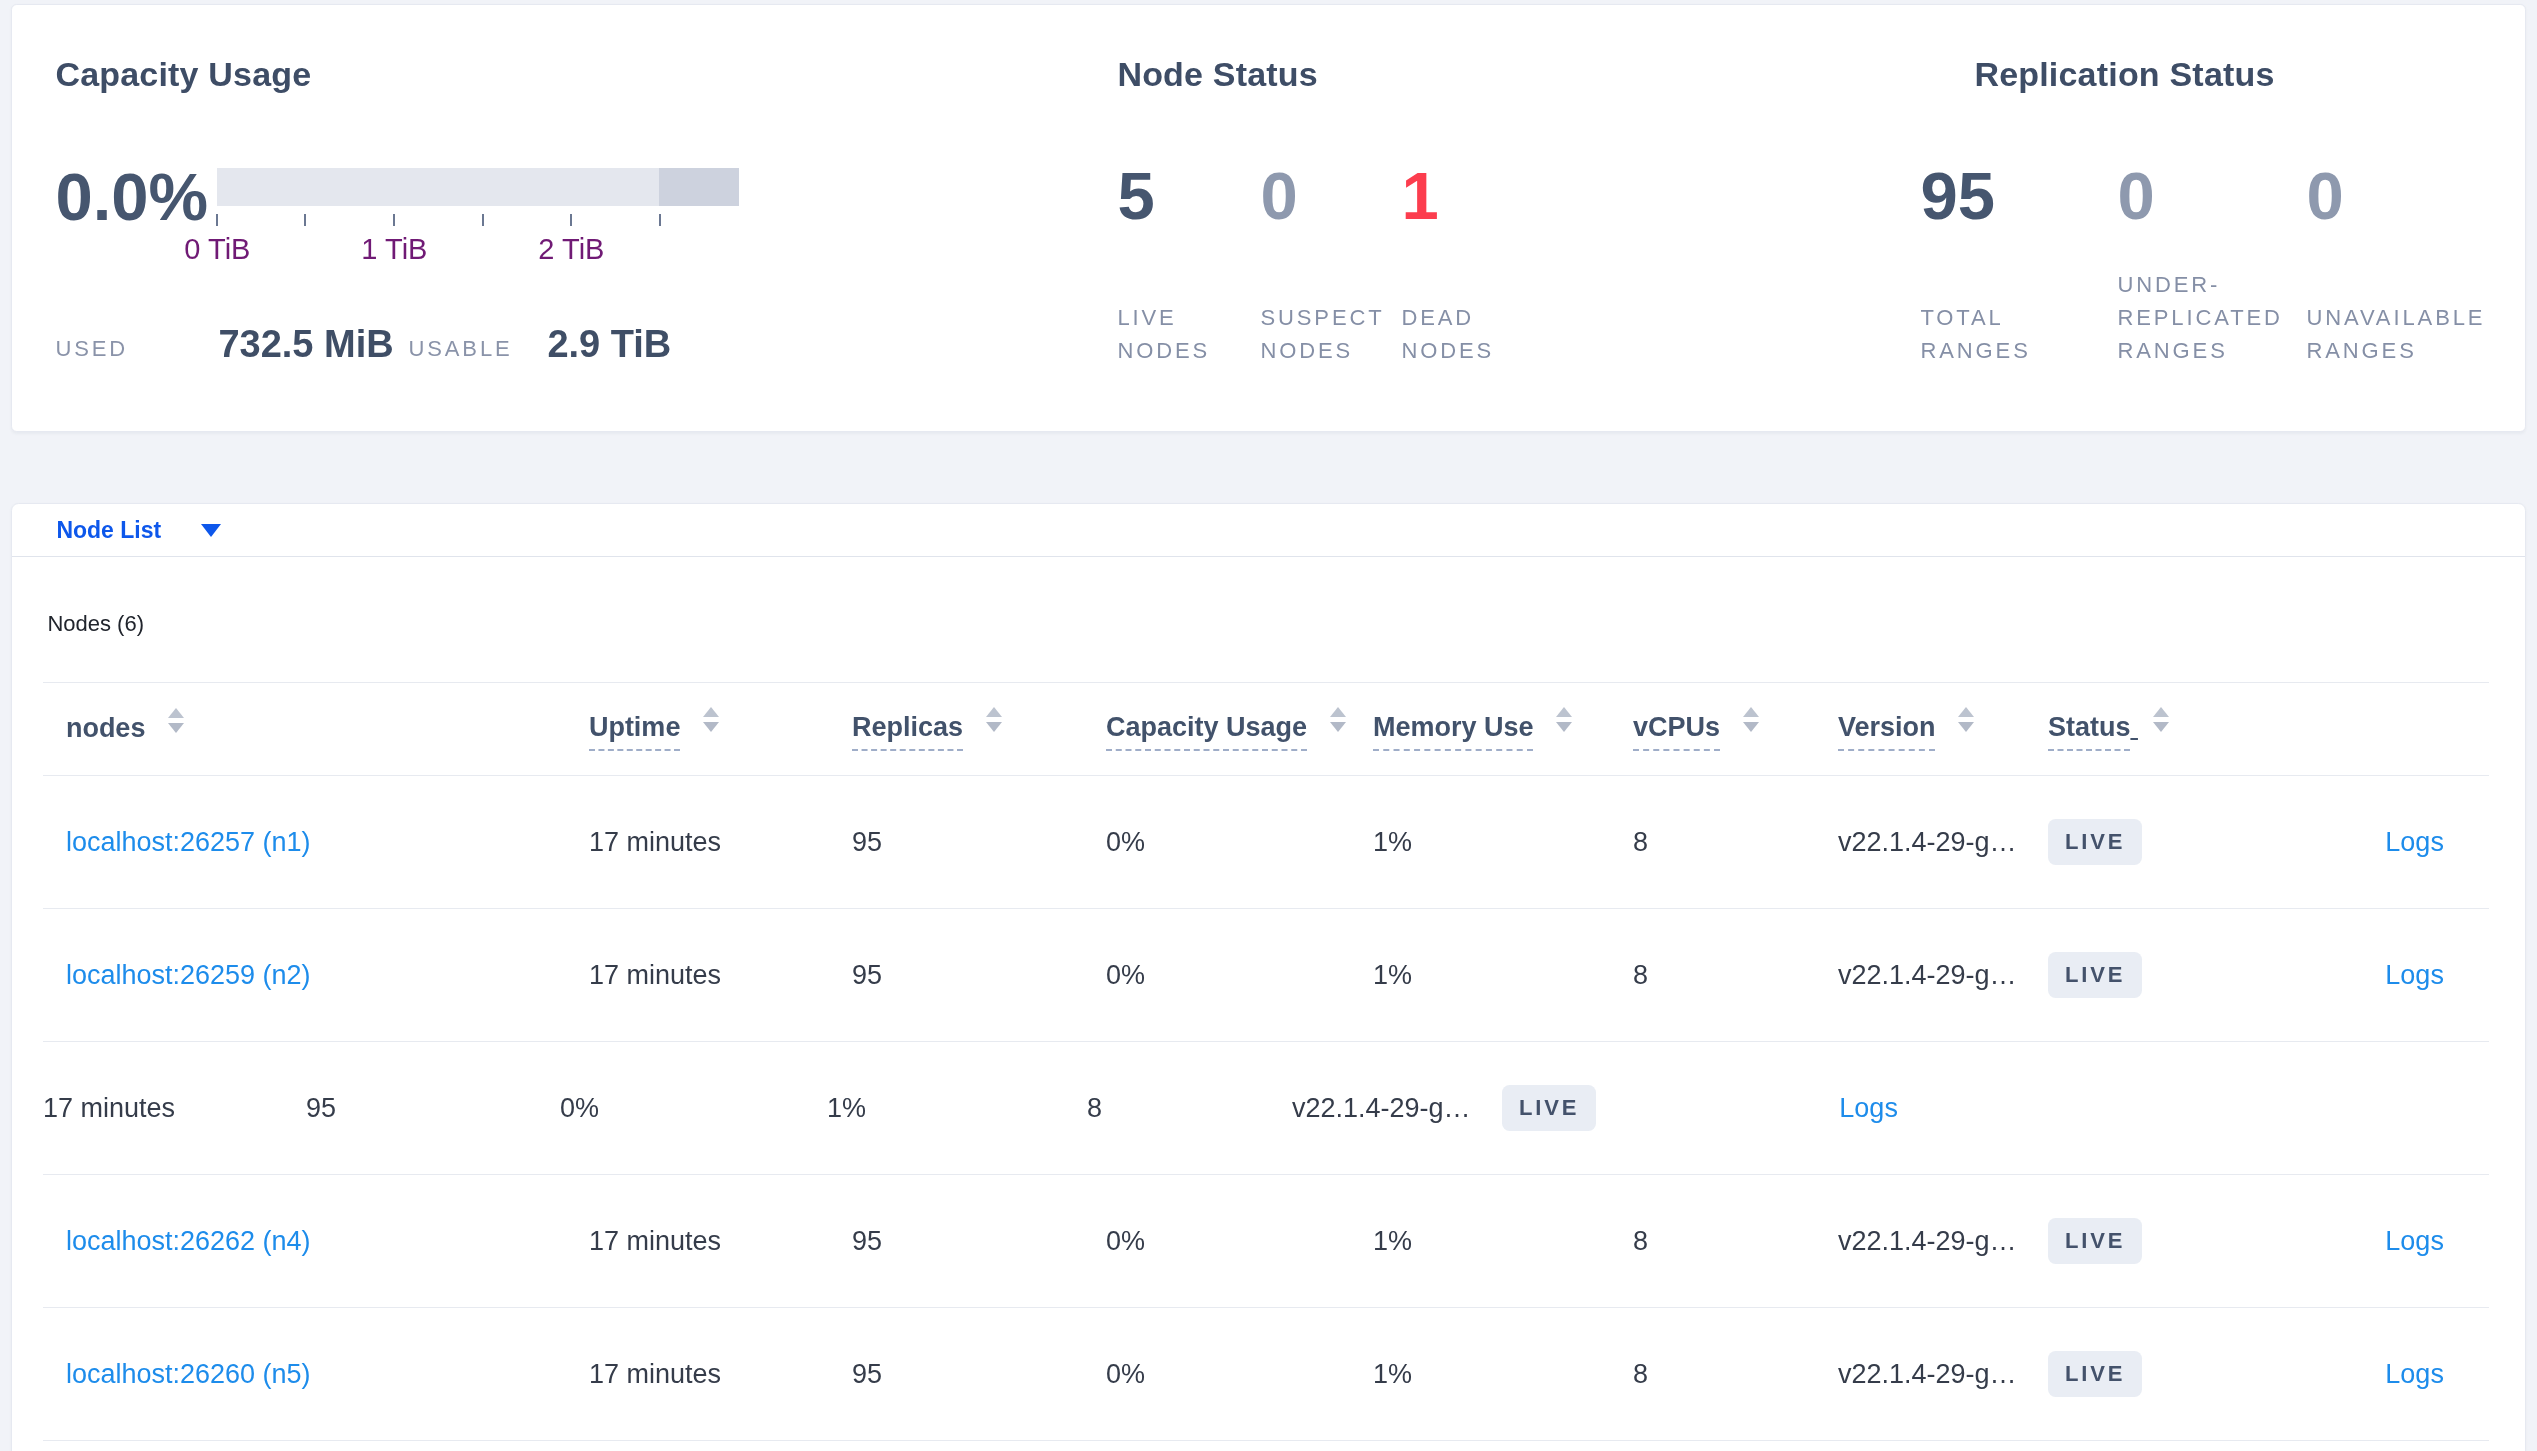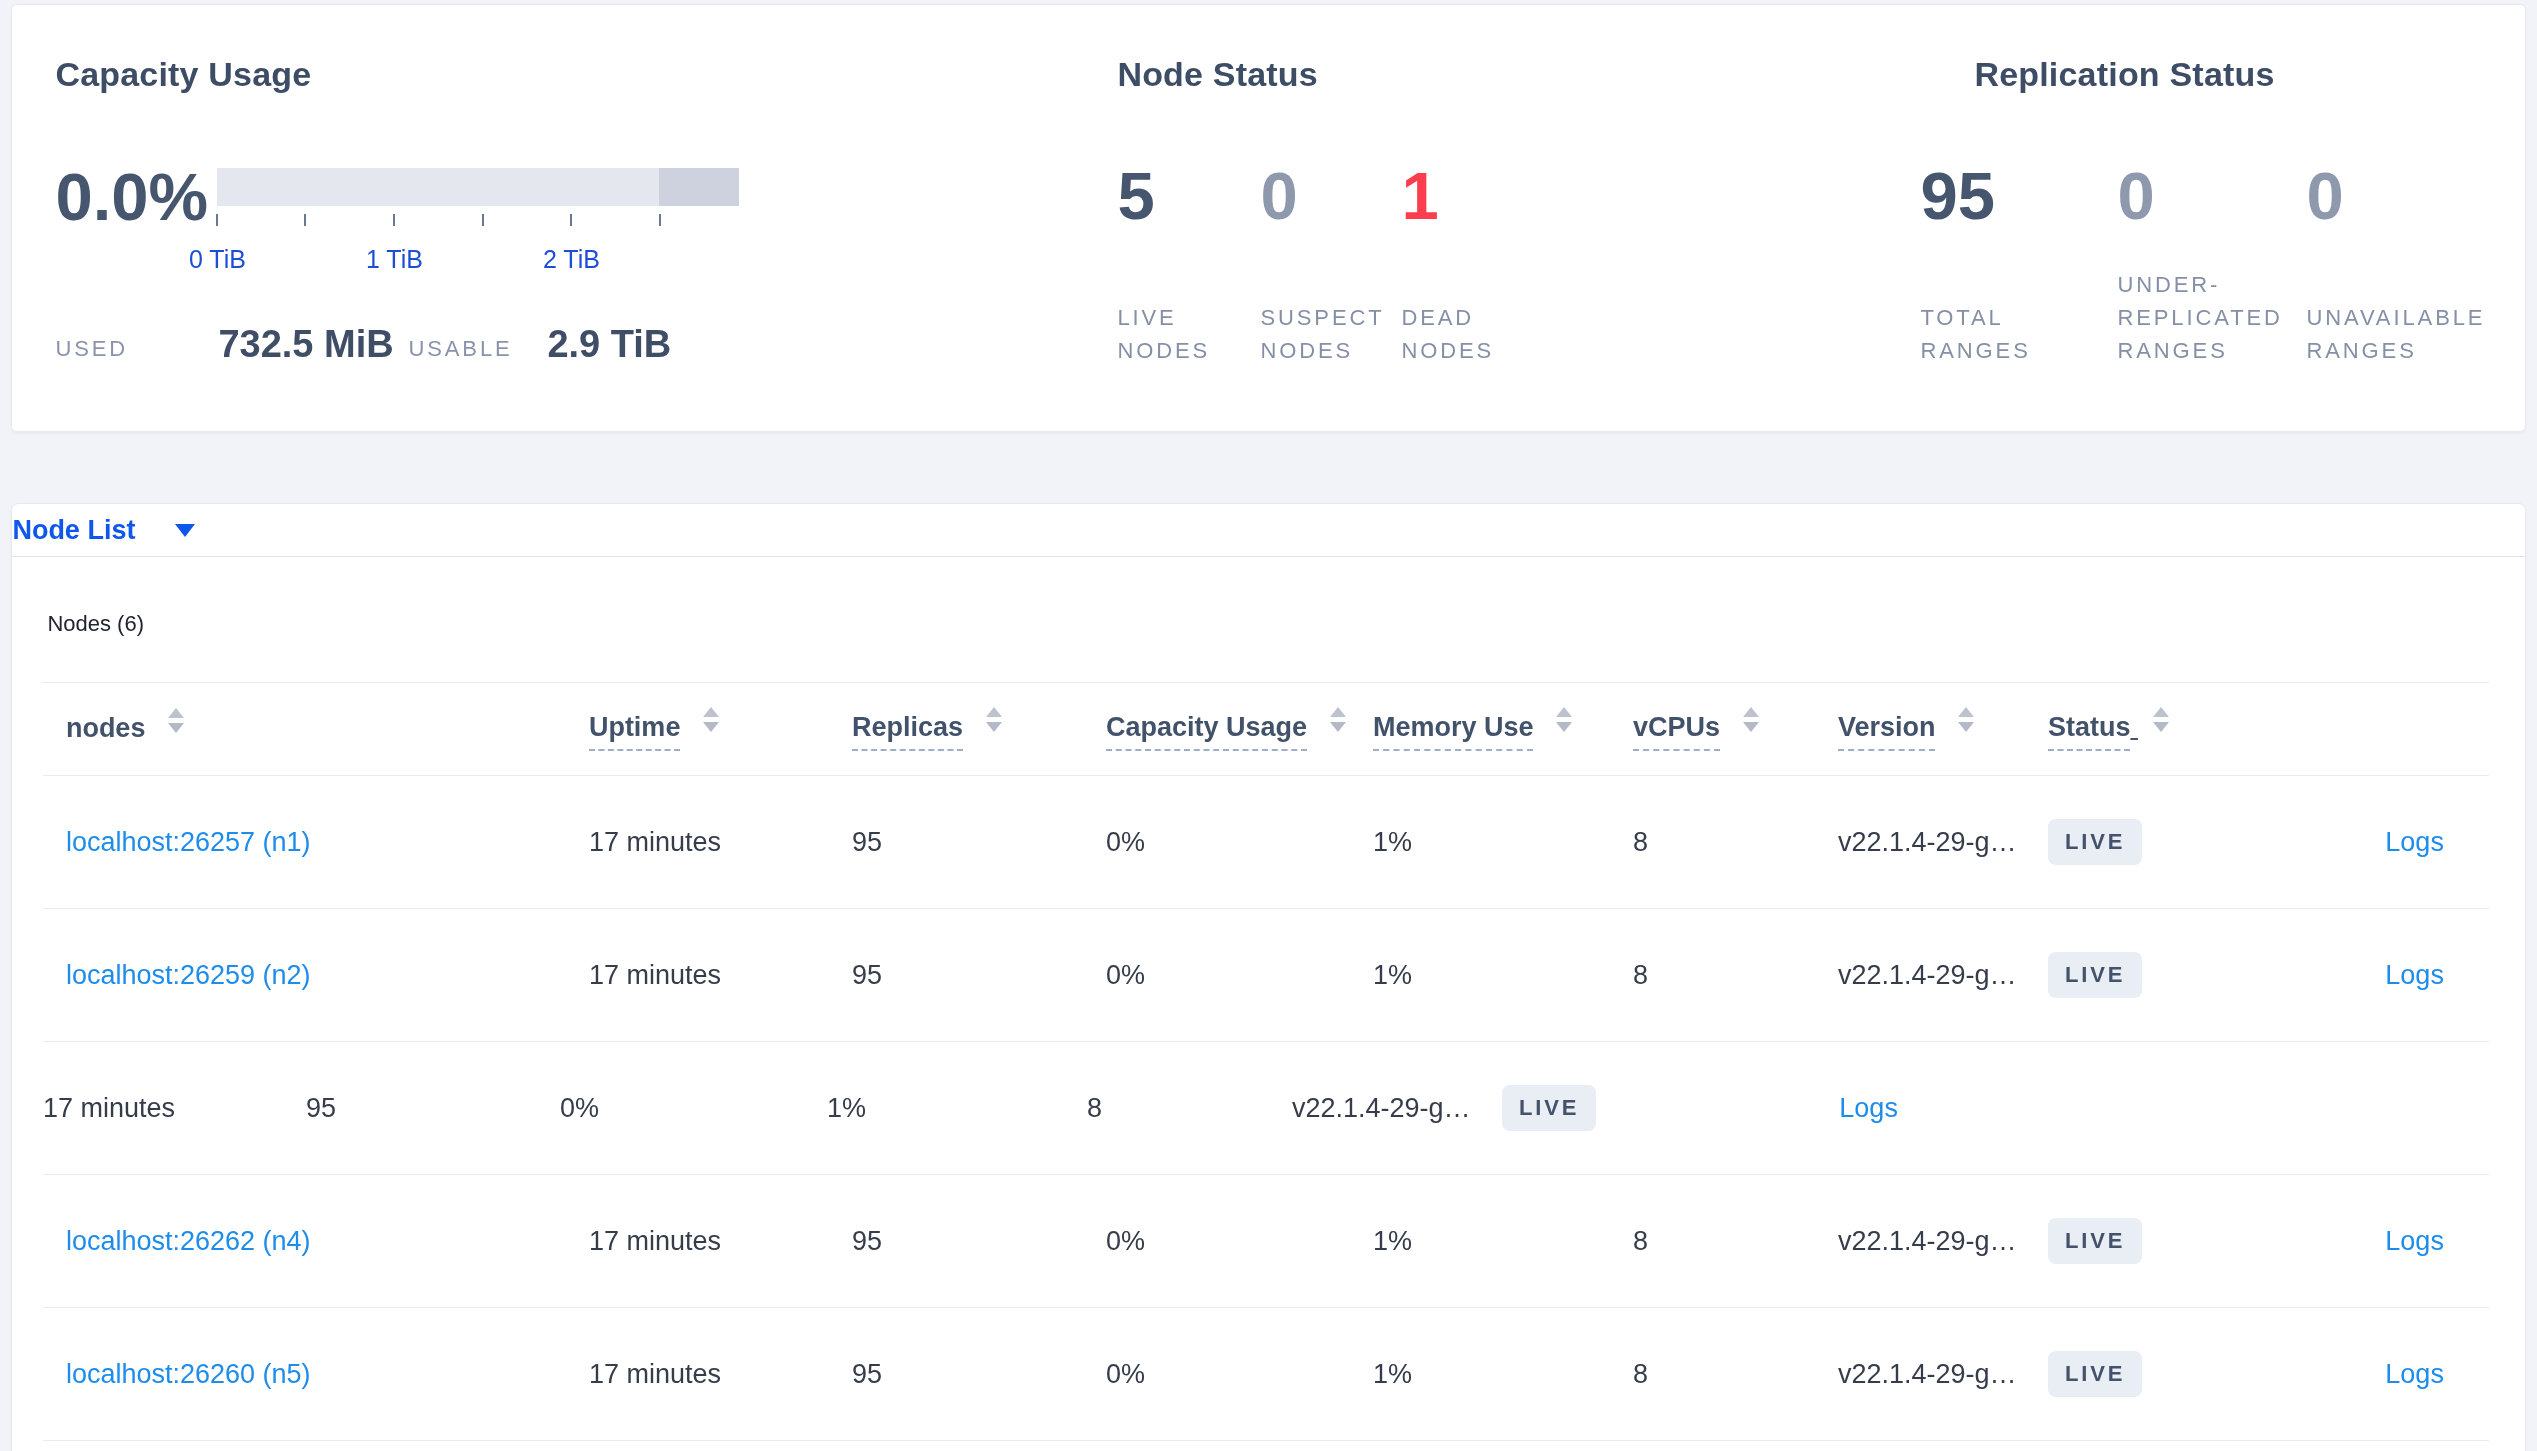--- a/index.html
+++ b/index.html
@@ -33,38 +33,38 @@
   .stat .stat-label{
     margin-top:auto;font-size:22px;line-height:33px;color:#858fa6;
     letter-spacing:2.9px;white-space:pre-line;font-weight:400;
   }
   
   #cap-percent{left:43px;top:164px;font-size:67px;line-height:55px;}
   #cap-bar{position:absolute;left:205px;top:163px;width:522px;height:38px;background:#e4e7ee;}
   #cap-bar .cap-end{position:absolute;right:0;top:0;width:80px;height:38px;background:#cdd2de;}
   .tickmark{position:absolute;top:209px;width:1.9px;height:12.4px;background:#6b7892;}
   .ticklabel{
-    position:absolute;top:240px;transform:translateX(-50%);
-    font-size:25px;color:#1d4ed8;white-space:nowrap;
+    position:absolute;top:228px;transform:translateX(-50%);
+    font-size:29px;color:#701a75;white-space:nowrap;
   }
   .kv-label{
     position:absolute;top:331px;font-size:22px;letter-spacing:2.9px;color:#8a93a9;
   }
   .kv-value{
     position:absolute;top:318px;font-size:38px;line-height:42px;font-weight:700;color:#3f4e66;
     white-space:nowrap;
   }
   
   #list-card{top:503px;height:949px;border-radius:7.6px 7.6px 0 0;}
   #tab-row{
     position:absolute;left:0;top:0;width:100%;height:53px;
     border-bottom:1.9px solid #e0e4ec;display:flex;align-items:center;
     box-sizing:border-box;
   }
-  #tab-label{font-size:27px;font-weight:700;color:#0d57eb;cursor:pointer;}
+  #tab-label{margin-left:44px;font-size:23px;font-weight:700;color:#0d57eb;cursor:pointer;}
   #tab-caret{
     display:inline-block;width:0;height:0;margin-left:40px;
     border-left:10.5px solid transparent;border-right:10.5px solid transparent;
     border-top:13.3px solid #0d57eb;cursor:pointer;
   }
   #nodes-heading{
     position:absolute;left:35px;top:107px;font-size:22px;font-weight:400;color:#21252d;
   }
   
   #node-table{

